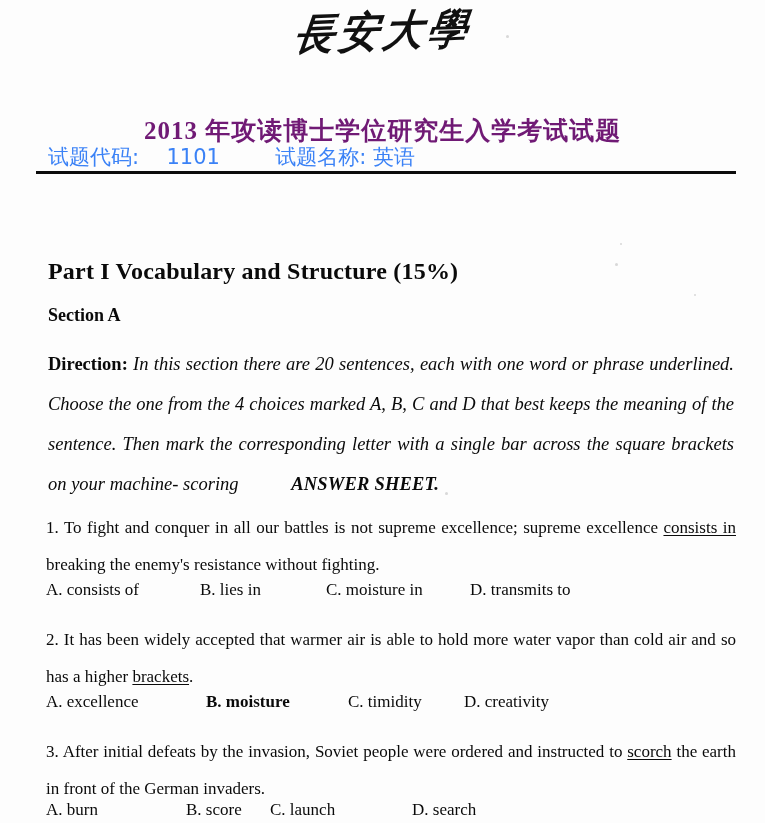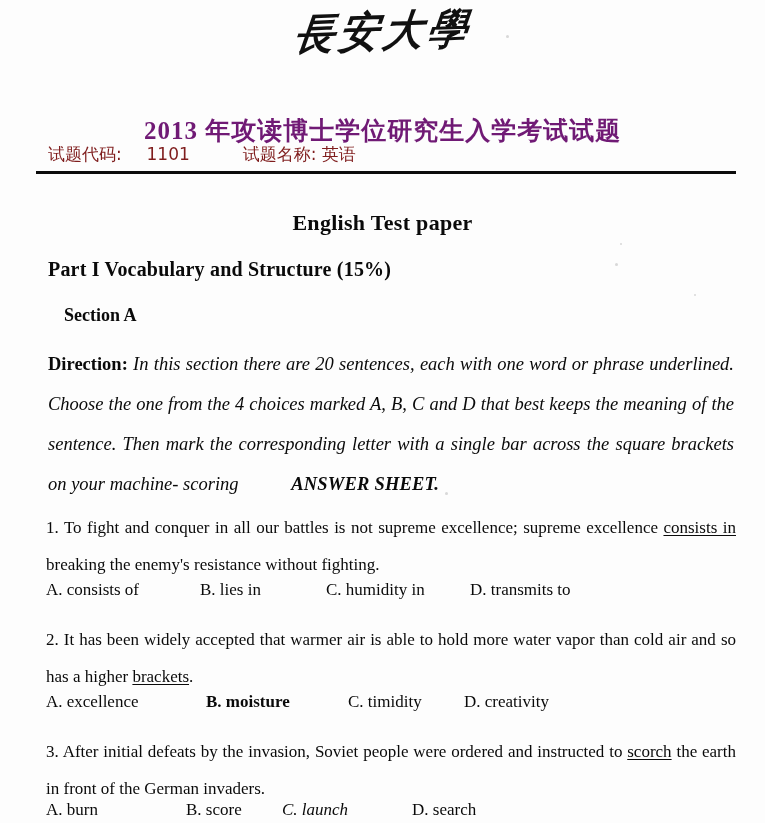--- a/index.html
+++ b/index.html
@@ -55,22 +55,22 @@
     margin-top: 40px;
   }
 
   .info-row {
     position: absolute;
     top: 143px;
     left: 48px;
     width: 672px;
     height: 26px;
     font-family: "DejaVu Sans", sans-serif;
-    font-size: 17px;
-    color: #7f1d1d;
+    font-size: 21px;
+    color: #3b82f6;
     white-space: nowrap;
   }
   .info-left { position: absolute; left: 0; top: 0; }
   .info-left .gap1 { display: inline-block; width: 14px; }
   .info-left .gap2 { display: inline-block; width: 42px; }
   .info-right { position: absolute; right: 4px; top: 0; letter-spacing: 1px; }
 
   .rule {
     position: absolute;
     top: 171px;
@@ -89,31 +89,30 @@
     text-align: center;
     font-size: 22px;
     font-weight: 700;
     letter-spacing: 0.3px;
   }
 
   .part-head {
     position: absolute;
     top: 258px;
     left: 48px;
-    font-size: 20px;
+    font-size: 24px;
     font-weight: 700;
     letter-spacing: 0.2px;
   }
   .section-head {
     position: absolute;
     top: 305px;
     left: 48px;
     font-size: 18px;
     font-weight: 700;
-    margin-left: 16px;
   }
 
   .direction {
     position: absolute;
     top: 344px;
     left: 48px;
     width: 686px;
     font-size: 18.5px;
     line-height: 40px;
     text-align: justify;
@@ -175,57 +174,56 @@
       <span class="gap1"></span>
       <span>1101</span>
       <span class="gap2"></span>
       <span>试题名称:</span>
       <span>英语</span>
     </span>
   </div>
 
   <div class="rule"></div>
 
-  <div class="eng-title">English Test paper</div>
 
   <div class="part-head">Part I Vocabulary and Structure (15%)</div>
 
   <div class="section-head">Section A</div>
 
   <div class="direction">
     <span class="lead">Direction:</span><span class="it">&nbsp;</span><span class="it">In this section there are 20 sentences, each with one word or phrase underlined. Choose the one from the 4 choices marked A, B, C and D that best keeps the meaning of the sentence. Then mark the corresponding letter with a single bar across the square brackets on your machine- scoring </span><span class="bi">ANSWER SHEET.</span>
   </div>
 
   <div class="q" style="top:509px;">
     <span>1.</span><span> To fight and conquer in all our battles is not supreme excellence; supreme excellence </span><u>consists in</u><span> breaking the enemy's resistance without fighting.</span>
   </div>
   <div class="opts" style="top:580px;">
     <span class="oa">A. consists of</span>
     <span class="ob">B. lies in</span>
-    <span class="oc">C. humidity in</span>
+    <span class="oc">C. moisture in</span>
     <span class="od">D. transmits to</span>
   </div>
 
   <div class="q" style="top:621px;">
     <span>2.</span><span> It has been widely accepted that warmer air is able to hold more water vapor than cold air and so has a higher </span><u>brackets</u><span>.</span>
   </div>
   <div class="opts" style="top:692px;">
     <span class="oa">A. excellence</span>
     <span class="ob" style="left:160px;font-weight:bold;">B. moisture</span>
     <span class="oc" style="left:302px;">C. timidity</span>
     <span class="od" style="left:418px;">D. creativity</span>
   </div>
 
   <div class="q" style="top:733px;">
     <span>3.</span><span> After initial defeats by the invasion, Soviet people were ordered and instructed to </span><u>scorch</u><span> the earth in front of the German invaders.</span>
   </div>
   <div class="opts" style="top:800px;">
     <span class="oa">A. burn</span>
     <span class="ob" style="left:118px;margin-left:22px;">B. score</span>
-    <span class="oc" style="left:236px;font-style:italic;">C. launch</span>
+    <span class="oc" style="left:224px;">C. launch</span>
     <span class="od" style="left:366px;">D. search</span>
   </div>
 
   <div class="speck" style="left:615px;top:263px;width:3px;height:3px;"></div>
   <div class="speck" style="left:694px;top:294px;width:2px;height:2px;"></div>
   <div class="speck" style="left:445px;top:492px;width:3px;height:3px;"></div>
   <div class="speck" style="left:620px;top:243px;width:2px;height:2px;"></div>
   <div class="speck" style="left:300px;top:120px;width:2px;height:2px;"></div>
   <div class="speck" style="left:506px;top:35px;width:3px;height:3px;"></div>
 

